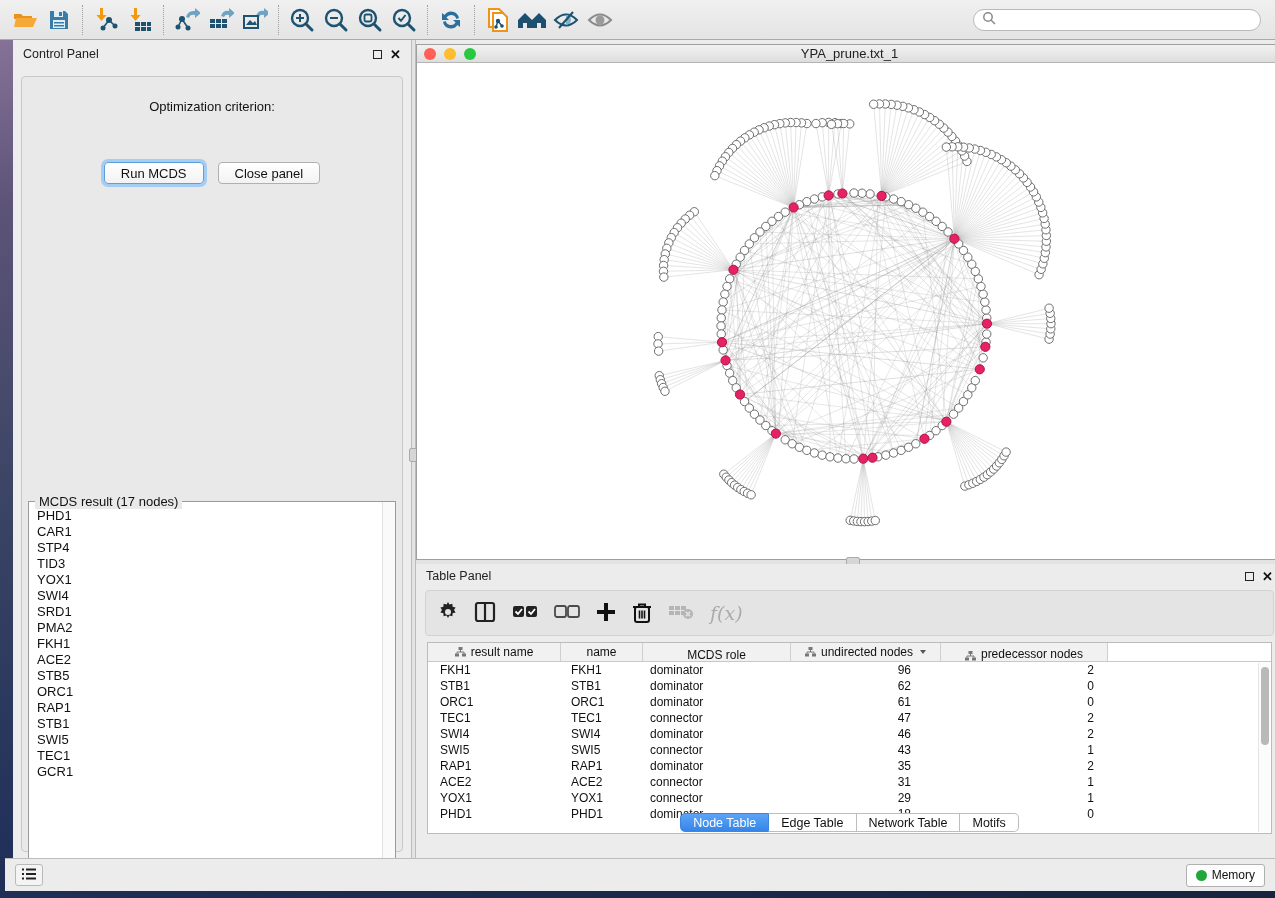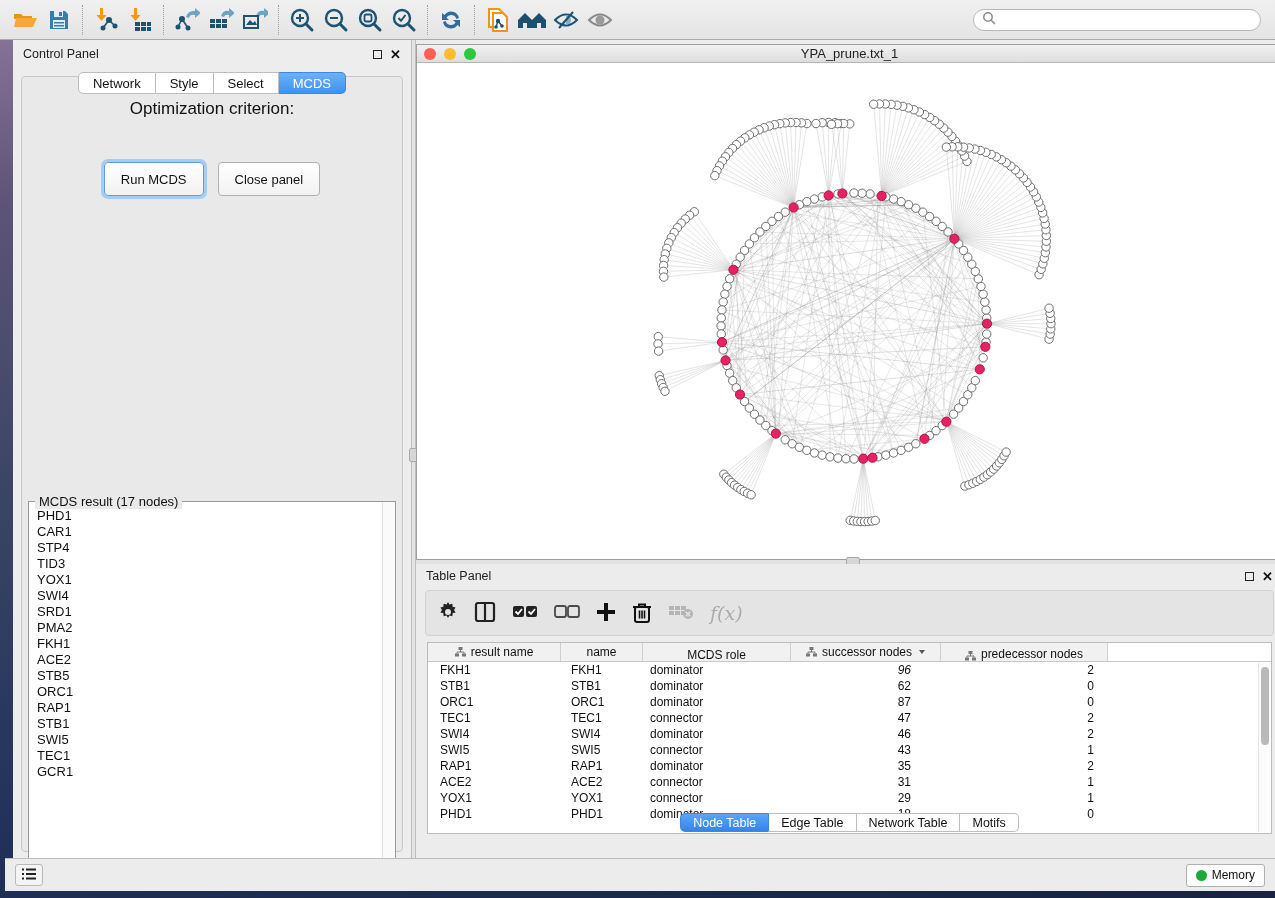--- a/index.html
+++ b/index.html
@@ -41,37 +41,37 @@
     display:flex; align-items:center; font-size:13px; color:#111;
   }
   .seg-tab:first-child { border-left:1px solid #bdbdbd; border-radius:5px 0 0 5px; }
   .seg-tab:last-child { border-radius:0 5px 5px 0; }
   .seg-tab.active { background:linear-gradient(#6cb0f8,#3e92f5); border-color:#3d86dd; color:#fff; }
 
   .cp-content {
     position:absolute; left:8px; right:8px; top:36px; bottom:6px;
     background:#e9e9e9; border:1px solid #c9c9c9; border-radius:4px;
   }
-  .opt-label { text-align:center; margin-top:22px; font-size:17px; color:#111; }
+  .opt-label { text-align:center; margin-top:22px; font-size:13px; color:#111; }
   .select {
     position:absolute; left:36px; right:36px; top:49px; height:23px; background:#fff;
     border:1px solid #b4b4b4; border-radius:4px; display:flex; align-items:center;
     padding-left:9px; font-size:13px;
   }
   .select .stepper {
     margin-left:auto; width:18px; height:21px; border-radius:3px;
     background:linear-gradient(#6db1f9,#3c90f4); display:flex; flex-direction:column;
     align-items:center; justify-content:center; gap:1px;
   }
   .select .stepper span { display:block; width:0; height:0; border-left:3.5px solid transparent; border-right:3.5px solid transparent; }
   .stepper .up { border-bottom:4px solid #fff; }
   .stepper .dn { border-top:4px solid #fff; }
   .btn-row { position:absolute; left:0; right:0; top:85px; display:flex; justify-content:center; gap:14px; }
   .pushbtn {
-    height:34px; padding:0 16px; background:linear-gradient(#ffffff,#f2f2f2);
+    height:22px; padding:0 16px; background:linear-gradient(#ffffff,#f2f2f2);
     border:1px solid #b0b0b0; border-radius:4px; font-size:13px; display:flex; align-items:center;
   }
   .pushbtn.focused { box-shadow:0 0 0 3px #a5cdf3; border-color:#5f9ddd; }
 
   .mcds-fieldset {
     position:absolute; left:6px; right:6px; top:424px; height:372px;
     border:1px solid #9a9a9a; background:#fff;
   }
   .mcds-legend {
     position:absolute; top:-8px; left:6px; background:#e9e9e9; padding:0 4px; font-size:13px; color:#111;
@@ -327,26 +327,20 @@
 <div class="main">
 
   <div class="control-panel">
     <div class="panel-header">
       <span class="panel-title">Control Panel</span>
       <span class="panel-winbtns">
         <span class="float-box"></span>
         <span class="close-x">✕</span>
       </span>
     </div>
-    <div class="seg-tabs">
-        <div class="seg-tab">Network</div>
-        <div class="seg-tab">Style</div>
-        <div class="seg-tab">Select</div>
-        <div class="seg-tab active">MCDS</div>
-      </div>
     <div class="cp-content">
       <div class="opt-label">Optimization criterion:</div>
       <div class="btn-row">
         <div class="pushbtn focused">Run MCDS</div>
         <div class="pushbtn">Close panel</div>
       </div>
       <div class="mcds-fieldset">
         <span class="mcds-legend">MCDS result (17 nodes)</span>
         <div class="mcds-list">
             <div class="mcds-item">PHD1</div>
@@ -1116,54 +1110,54 @@
               </svg>
               <span>MCDS role</span>
             </div>
             <div class="th" style="width: 150px;">
               <svg width="11" height="10" viewBox="0 0 11 10">
                 <rect x="3.5" y="0" width="4" height="3" fill="#777"></rect>
                 <rect x="0" y="6.5" width="4" height="3" fill="#777"></rect>
                 <rect x="7" y="6.5" width="4" height="3" fill="#777"></rect>
                 <path d="M5.5 3 v2 M2 6.5 v-1.5 h7 v1.5" stroke="#777" fill="none"></path>
               </svg>
-              <span>successor nodes</span>
+              <span>undirected nodes</span>
               <span class="chev"></span>
             </div>
             <div class="th" style="width: 167px; align-items: flex-end;">
               <svg width="11" height="10" viewBox="0 0 11 10">
                 <rect x="3.5" y="0" width="4" height="3" fill="#777"></rect>
                 <rect x="0" y="6.5" width="4" height="3" fill="#777"></rect>
                 <rect x="7" y="6.5" width="4" height="3" fill="#777"></rect>
                 <path d="M5.5 3 v2 M2 6.5 v-1.5 h7 v1.5" stroke="#777" fill="none"></path>
               </svg>
               <span>predecessor nodes</span>
             </div>
             <div class="th th-fill"></div>
           </div>
         <div>
             <div class="trow">
               <div class="td" style="width: 133px; text-align: left; padding-left: 12px;">FKH1</div>
               <div class="td" style="width: 82px; text-align: left; padding-left: 10px;">FKH1</div>
               <div class="td" style="width: 148px; text-align: left; padding-left: 7px;">dominator</div>
-              <div class="td" style="width: 150px; text-align: right; padding-right: 30px; font-style: italic;">96</div>
+              <div class="td" style="width: 150px; text-align: right; padding-right: 30px;">96</div>
               <div class="td" style="width: 167px; text-align: right; padding-right: 14px;">2</div>
             </div>
             <div class="trow">
               <div class="td" style="width: 133px; text-align: left; padding-left: 12px;">STB1</div>
               <div class="td" style="width: 82px; text-align: left; padding-left: 10px;">STB1</div>
               <div class="td" style="width: 148px; text-align: left; padding-left: 7px;">dominator</div>
               <div class="td" style="width: 150px; text-align: right; padding-right: 30px;">62</div>
               <div class="td" style="width: 167px; text-align: right; padding-right: 14px;">0</div>
             </div>
             <div class="trow">
               <div class="td" style="width: 133px; text-align: left; padding-left: 12px;">ORC1</div>
               <div class="td" style="width: 82px; text-align: left; padding-left: 10px;">ORC1</div>
               <div class="td" style="width: 148px; text-align: left; padding-left: 7px;">dominator</div>
-              <div class="td" style="width: 150px; text-align: right; padding-right: 30px;">87</div>
+              <div class="td" style="width: 150px; text-align: right; padding-right: 30px;">61</div>
               <div class="td" style="width: 167px; text-align: right; padding-right: 14px;">0</div>
             </div>
             <div class="trow">
               <div class="td" style="width: 133px; text-align: left; padding-left: 12px;">TEC1</div>
               <div class="td" style="width: 82px; text-align: left; padding-left: 10px;">TEC1</div>
               <div class="td" style="width: 148px; text-align: left; padding-left: 7px;">connector</div>
               <div class="td" style="width: 150px; text-align: right; padding-right: 30px;">47</div>
               <div class="td" style="width: 167px; text-align: right; padding-right: 14px;">2</div>
             </div>
             <div class="trow">

